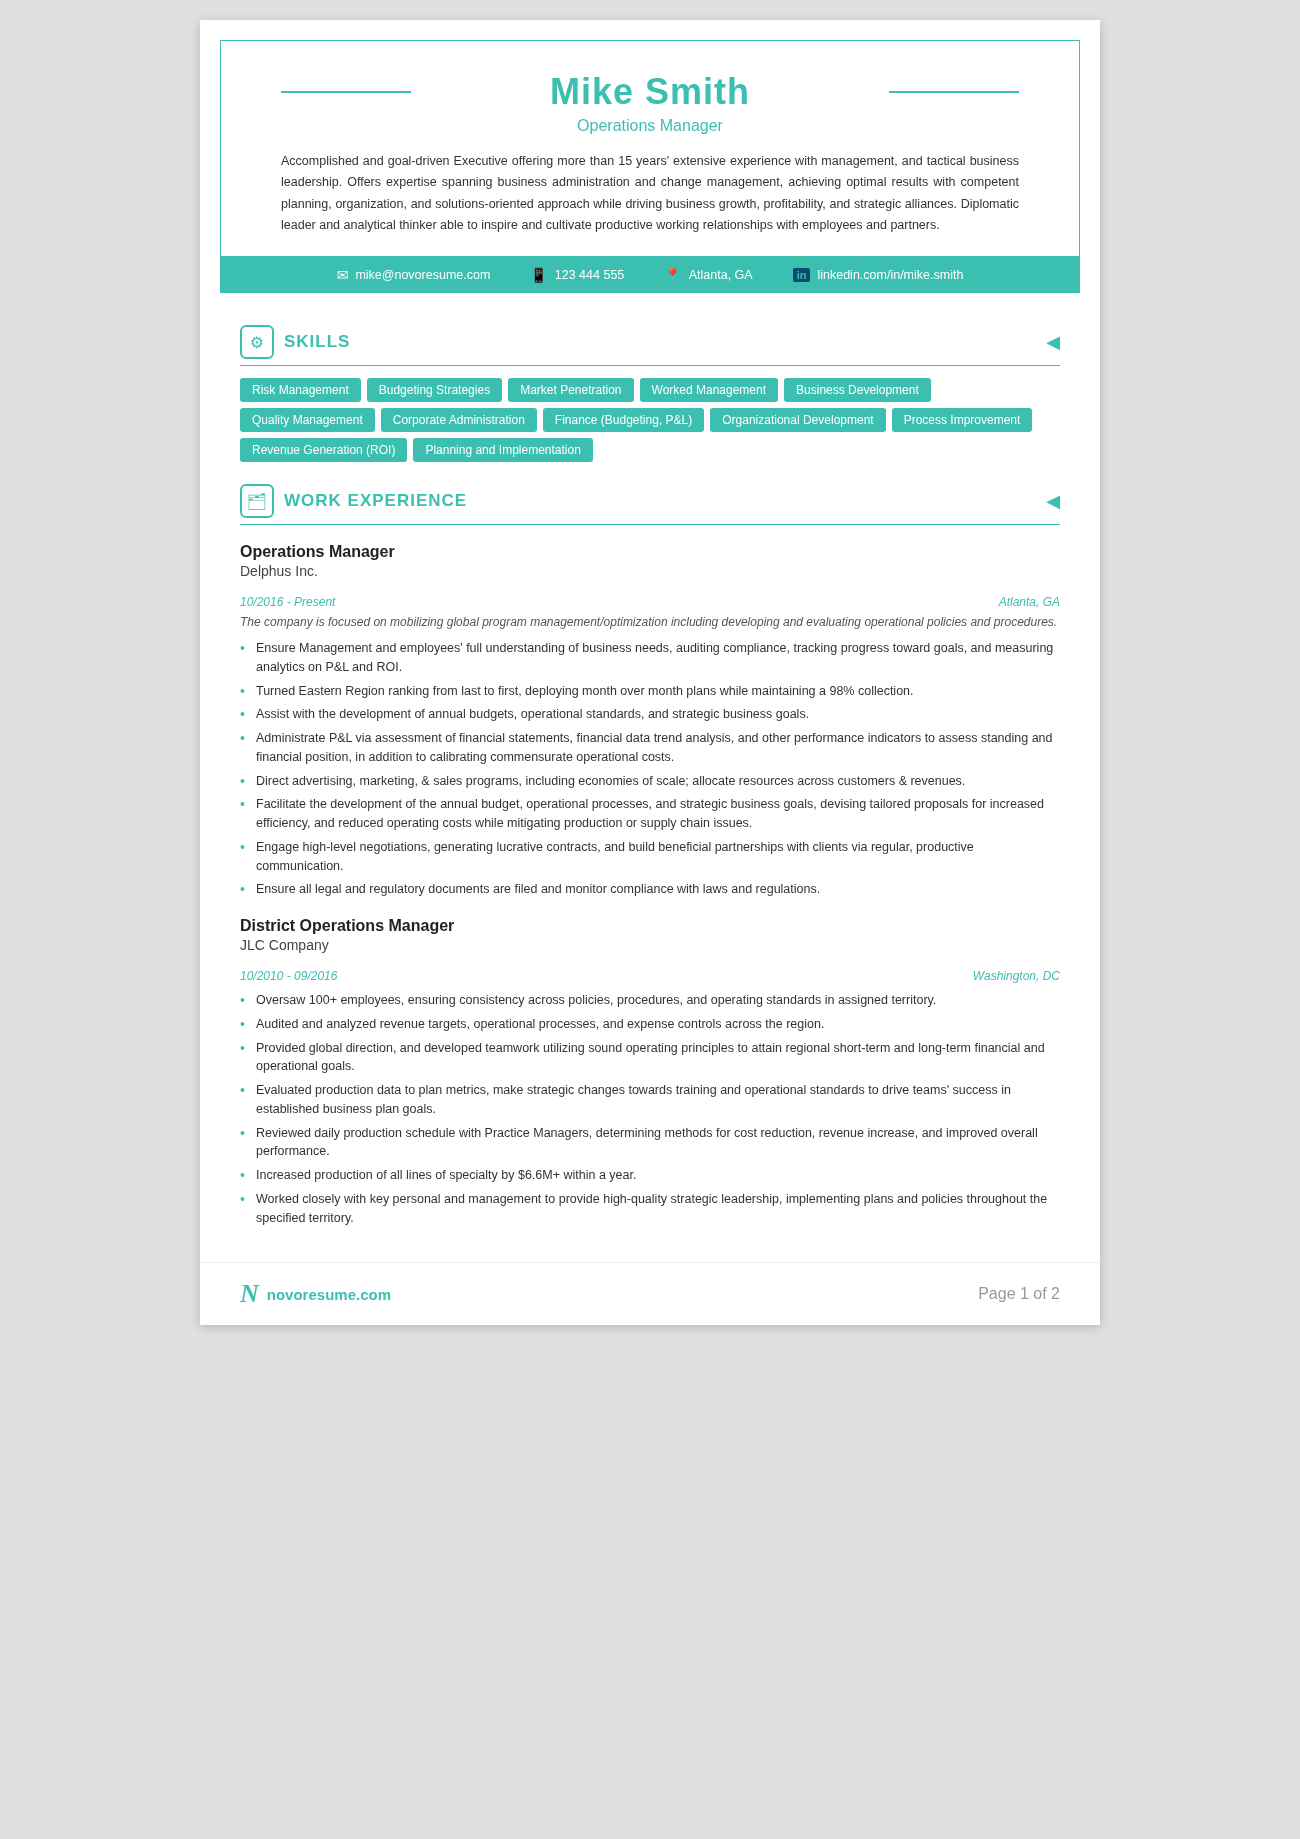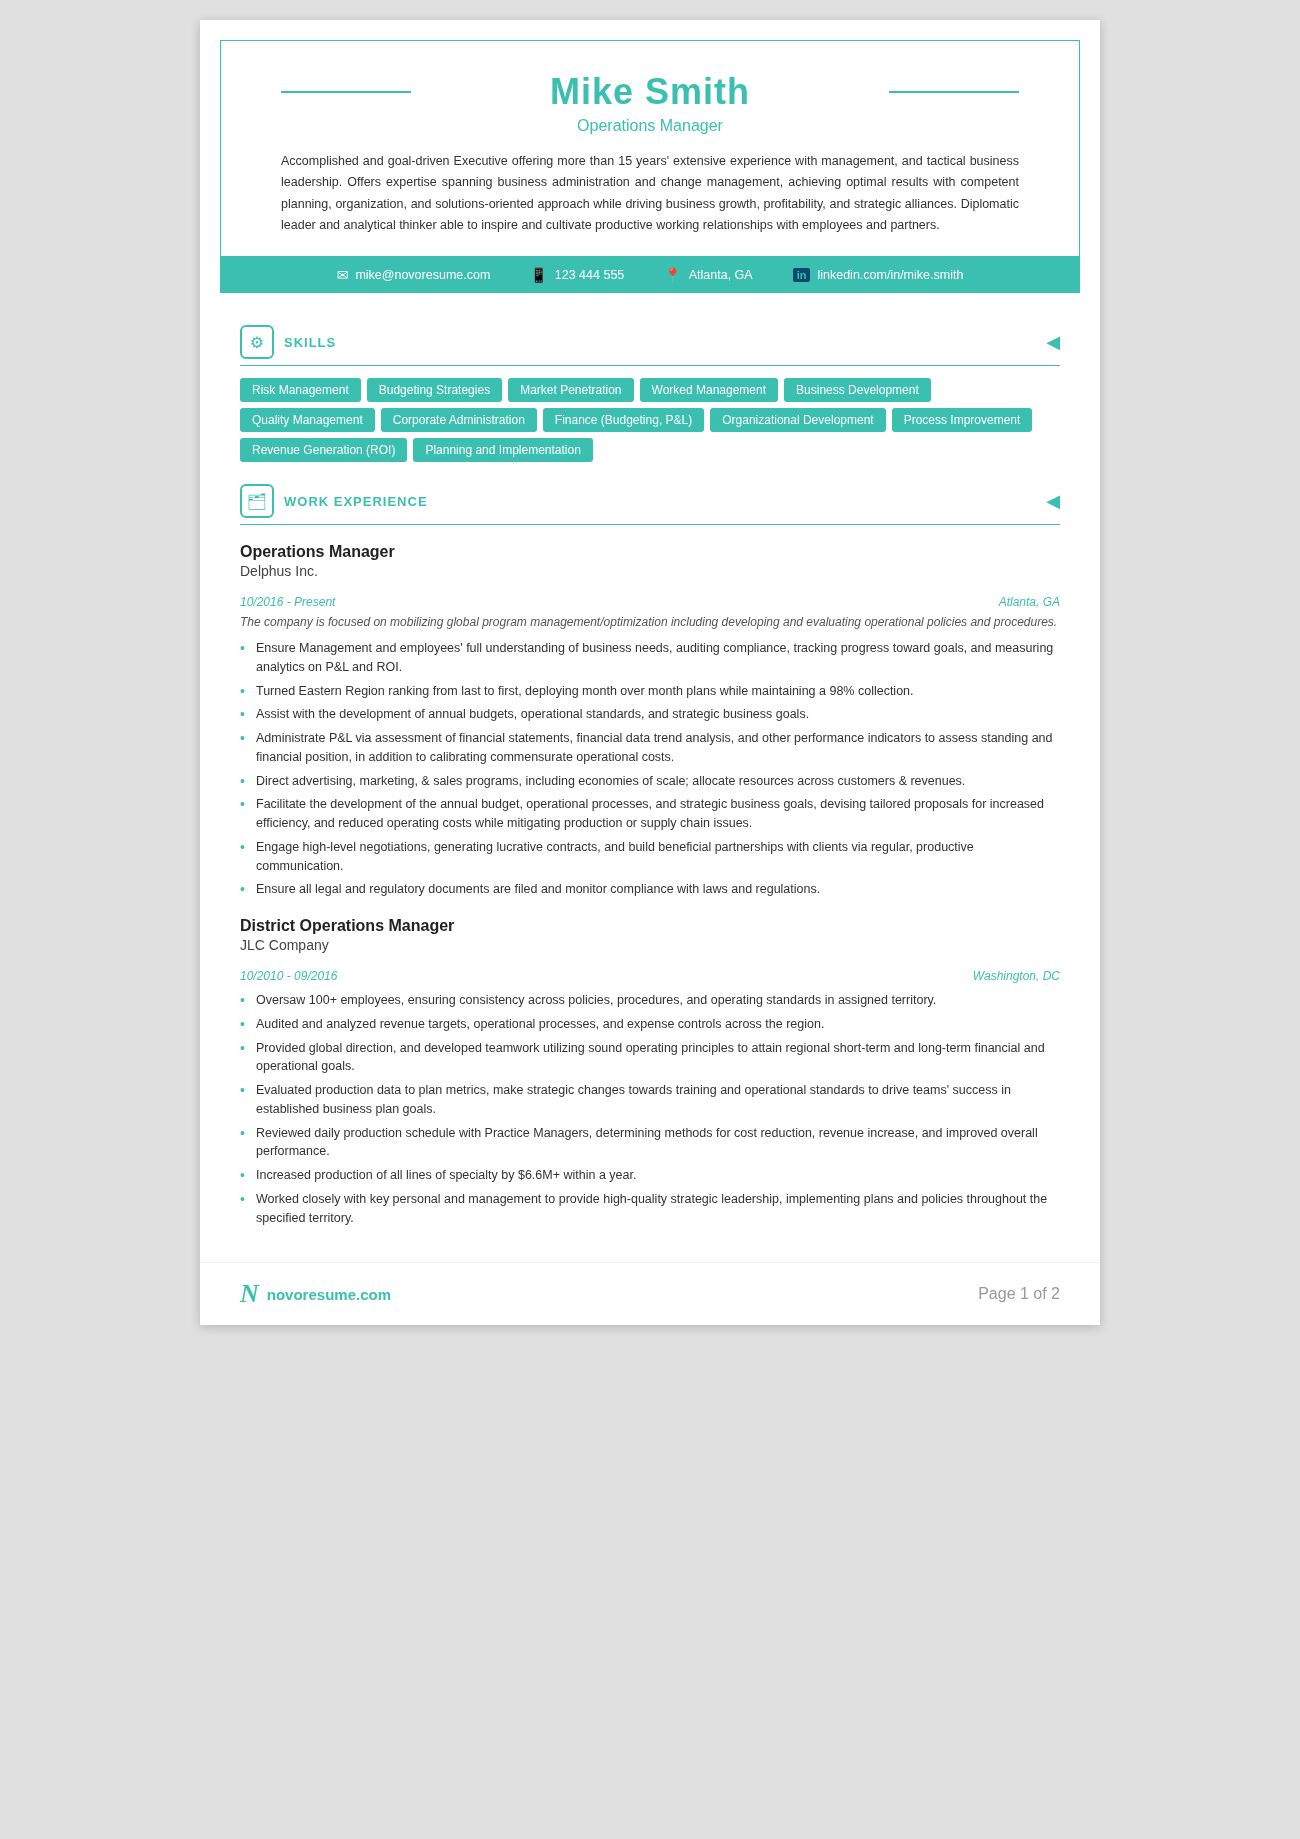--- a/index.html
+++ b/index.html
@@ -95,21 +95,21 @@
       height: 34px;
       border: 2px solid #3bbfb0;
       border-radius: 6px;
       display: flex;
       align-items: center;
       justify-content: center;
       color: #3bbfb0;
       font-size: 16px;
     }
     .section-title {
-      font-size: 13px;
+      font-size: 17px;
       font-weight: bold;
       color: #3bbfb0;
       letter-spacing: 1px;
       text-align: center;
     }
     .section-arrow {
       margin-left: auto;
       color: #3bbfb0;
       font-size: 18px;
     }

